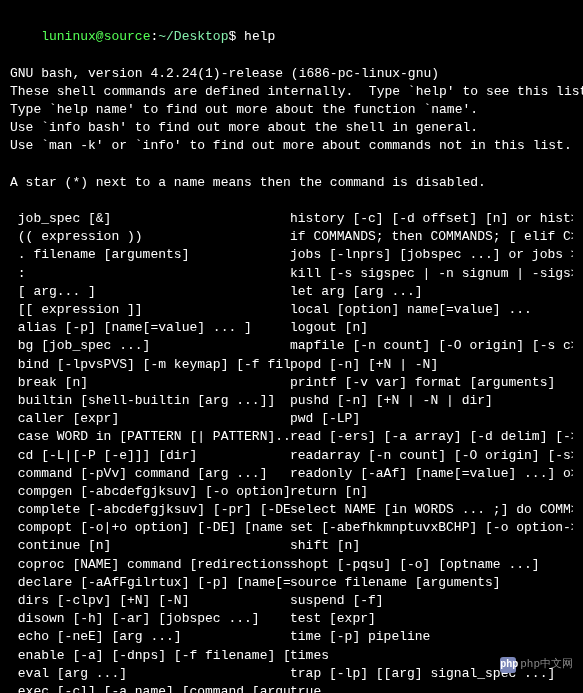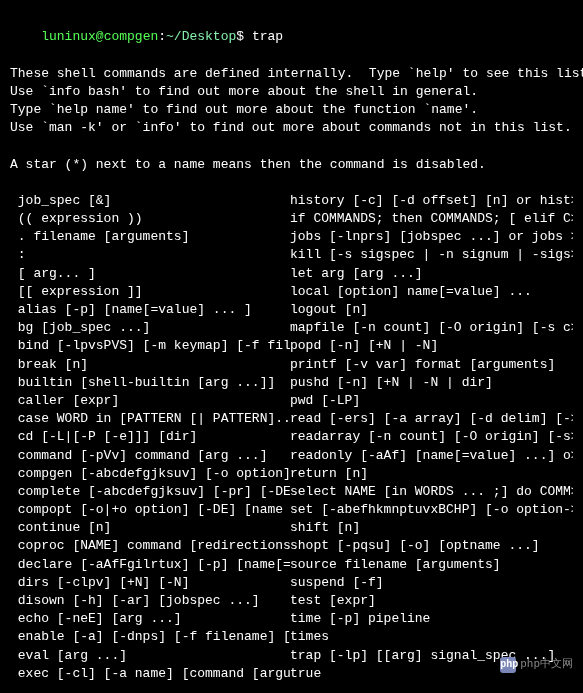--- a/index.html
+++ b/index.html
@@ -53,26 +53,27 @@
       line-height: 16px;
       font-size: 10px;
       font-weight: bold;
     }
   </style>
 </head>
 <body>
 
 <div>
   <div class="line">
-    <span class="prompt-user">luninux@compgen</span><span class="prompt-symbol">:</span><span class="prompt-path">~/Desktop</span><span class="prompt-symbol">$</span> <span class="cmd">trap</span>
+    <span class="prompt-user">luninux@source</span><span class="prompt-symbol">:</span><span class="prompt-path">~/Desktop</span><span class="prompt-symbol">$</span> <span class="cmd">help</span>
   </div>
   <div id="header-lines">
+      <div class="output">GNU bash, version 4.2.24(1)-release (i686-pc-linux-gnu)</div>
       <div class="output">These shell commands are defined internally.  Type `help' to see this list.</div>
+      <div class="output">Type `help name' to find out more about the function `name'.</div>
       <div class="output">Use `info bash' to find out more about the shell in general.</div>
-      <div class="output">Type `help name' to find out more about the function `name'.</div>
       <div class="output">Use `man -k' or `info' to find out more about commands not in this list.</div>
       <div class="output">&nbsp;</div>
       <div class="output">A star (*) next to a name means then the command is disabled.</div>
       <div class="output">&nbsp;</div>
     </div>
   <div class="columns">
     <div class="col col-left" id="col-left"><div class="output"> job_spec [&amp;]</div><div class="output"> (( expression ))</div><div class="output"> . filename [arguments]</div><div class="output"> :</div><div class="output"> [ arg... ]</div><div class="output"> [[ expression ]]</div><div class="output"> alias [-p] [name[=value] ... ]</div><div class="output"> bg [job_spec ...]</div><div class="output"> bind [-lpvsPVS] [-m keymap] [-f filen&gt;</div><div class="output"> break [n]</div><div class="output"> builtin [shell-builtin [arg ...]]</div><div class="output"> caller [expr]</div><div class="output"> case WORD in [PATTERN [| PATTERN]...)&gt;</div><div class="output"> cd [-L|[-P [-e]]] [dir]</div><div class="output"> command [-pVv] command [arg ...]</div><div class="output"> compgen [-abcdefgjksuv] [-o option]  &gt;</div><div class="output"> complete [-abcdefgjksuv] [-pr] [-DE] &gt;</div><div class="output"> compopt [-o|+o option] [-DE] [name ..&gt;</div><div class="output"> continue [n]</div><div class="output"> coproc [NAME] command [redirections]</div><div class="output"> declare [-aAfFgilrtux] [-p] [name[=va&gt;</div><div class="output"> dirs [-clpv] [+N] [-N]</div><div class="output"> disown [-h] [-ar] [jobspec ...]</div><div class="output"> echo [-neE] [arg ...]</div><div class="output"> enable [-a] [-dnps] [-f filename] [na&gt;</div><div class="output"> eval [arg ...]</div><div class="output"> exec [-cl] [-a name] [command [argume&gt;</div></div>
     <div class="col col-right" id="col-right"><div class="output">history [-c] [-d offset] [n] or hist&gt;</div><div class="output">if COMMANDS; then COMMANDS; [ elif C&gt;</div><div class="output">jobs [-lnprs] [jobspec ...] or jobs &gt;</div><div class="output">kill [-s sigspec | -n signum | -sigs&gt;</div><div class="output">let arg [arg ...]</div><div class="output">local [option] name[=value] ...</div><div class="output">logout [n]</div><div class="output">mapfile [-n count] [-O origin] [-s c&gt;</div><div class="output">popd [-n] [+N | -N]</div><div class="output">printf [-v var] format [arguments]</div><div class="output">pushd [-n] [+N | -N | dir]</div><div class="output">pwd [-LP]</div><div class="output">read [-ers] [-a array] [-d delim] [-&gt;</div><div class="output">readarray [-n count] [-O origin] [-s&gt;</div><div class="output">readonly [-aAf] [name[=value] ...] o&gt;</div><div class="output">return [n]</div><div class="output">select NAME [in WORDS ... ;] do COMM&gt;</div><div class="output">set [-abefhkmnptuvxBCHP] [-o option-&gt;</div><div class="output">shift [n]</div><div class="output">shopt [-pqsu] [-o] [optname ...]</div><div class="output">source filename [arguments]</div><div class="output">suspend [-f]</div><div class="output">test [expr]</div><div class="output">time [-p] pipeline</div><div class="output">times</div><div class="output">trap [-lp] [[arg] signal_spec ...]</div><div class="output">true</div></div>
   </div>
 

